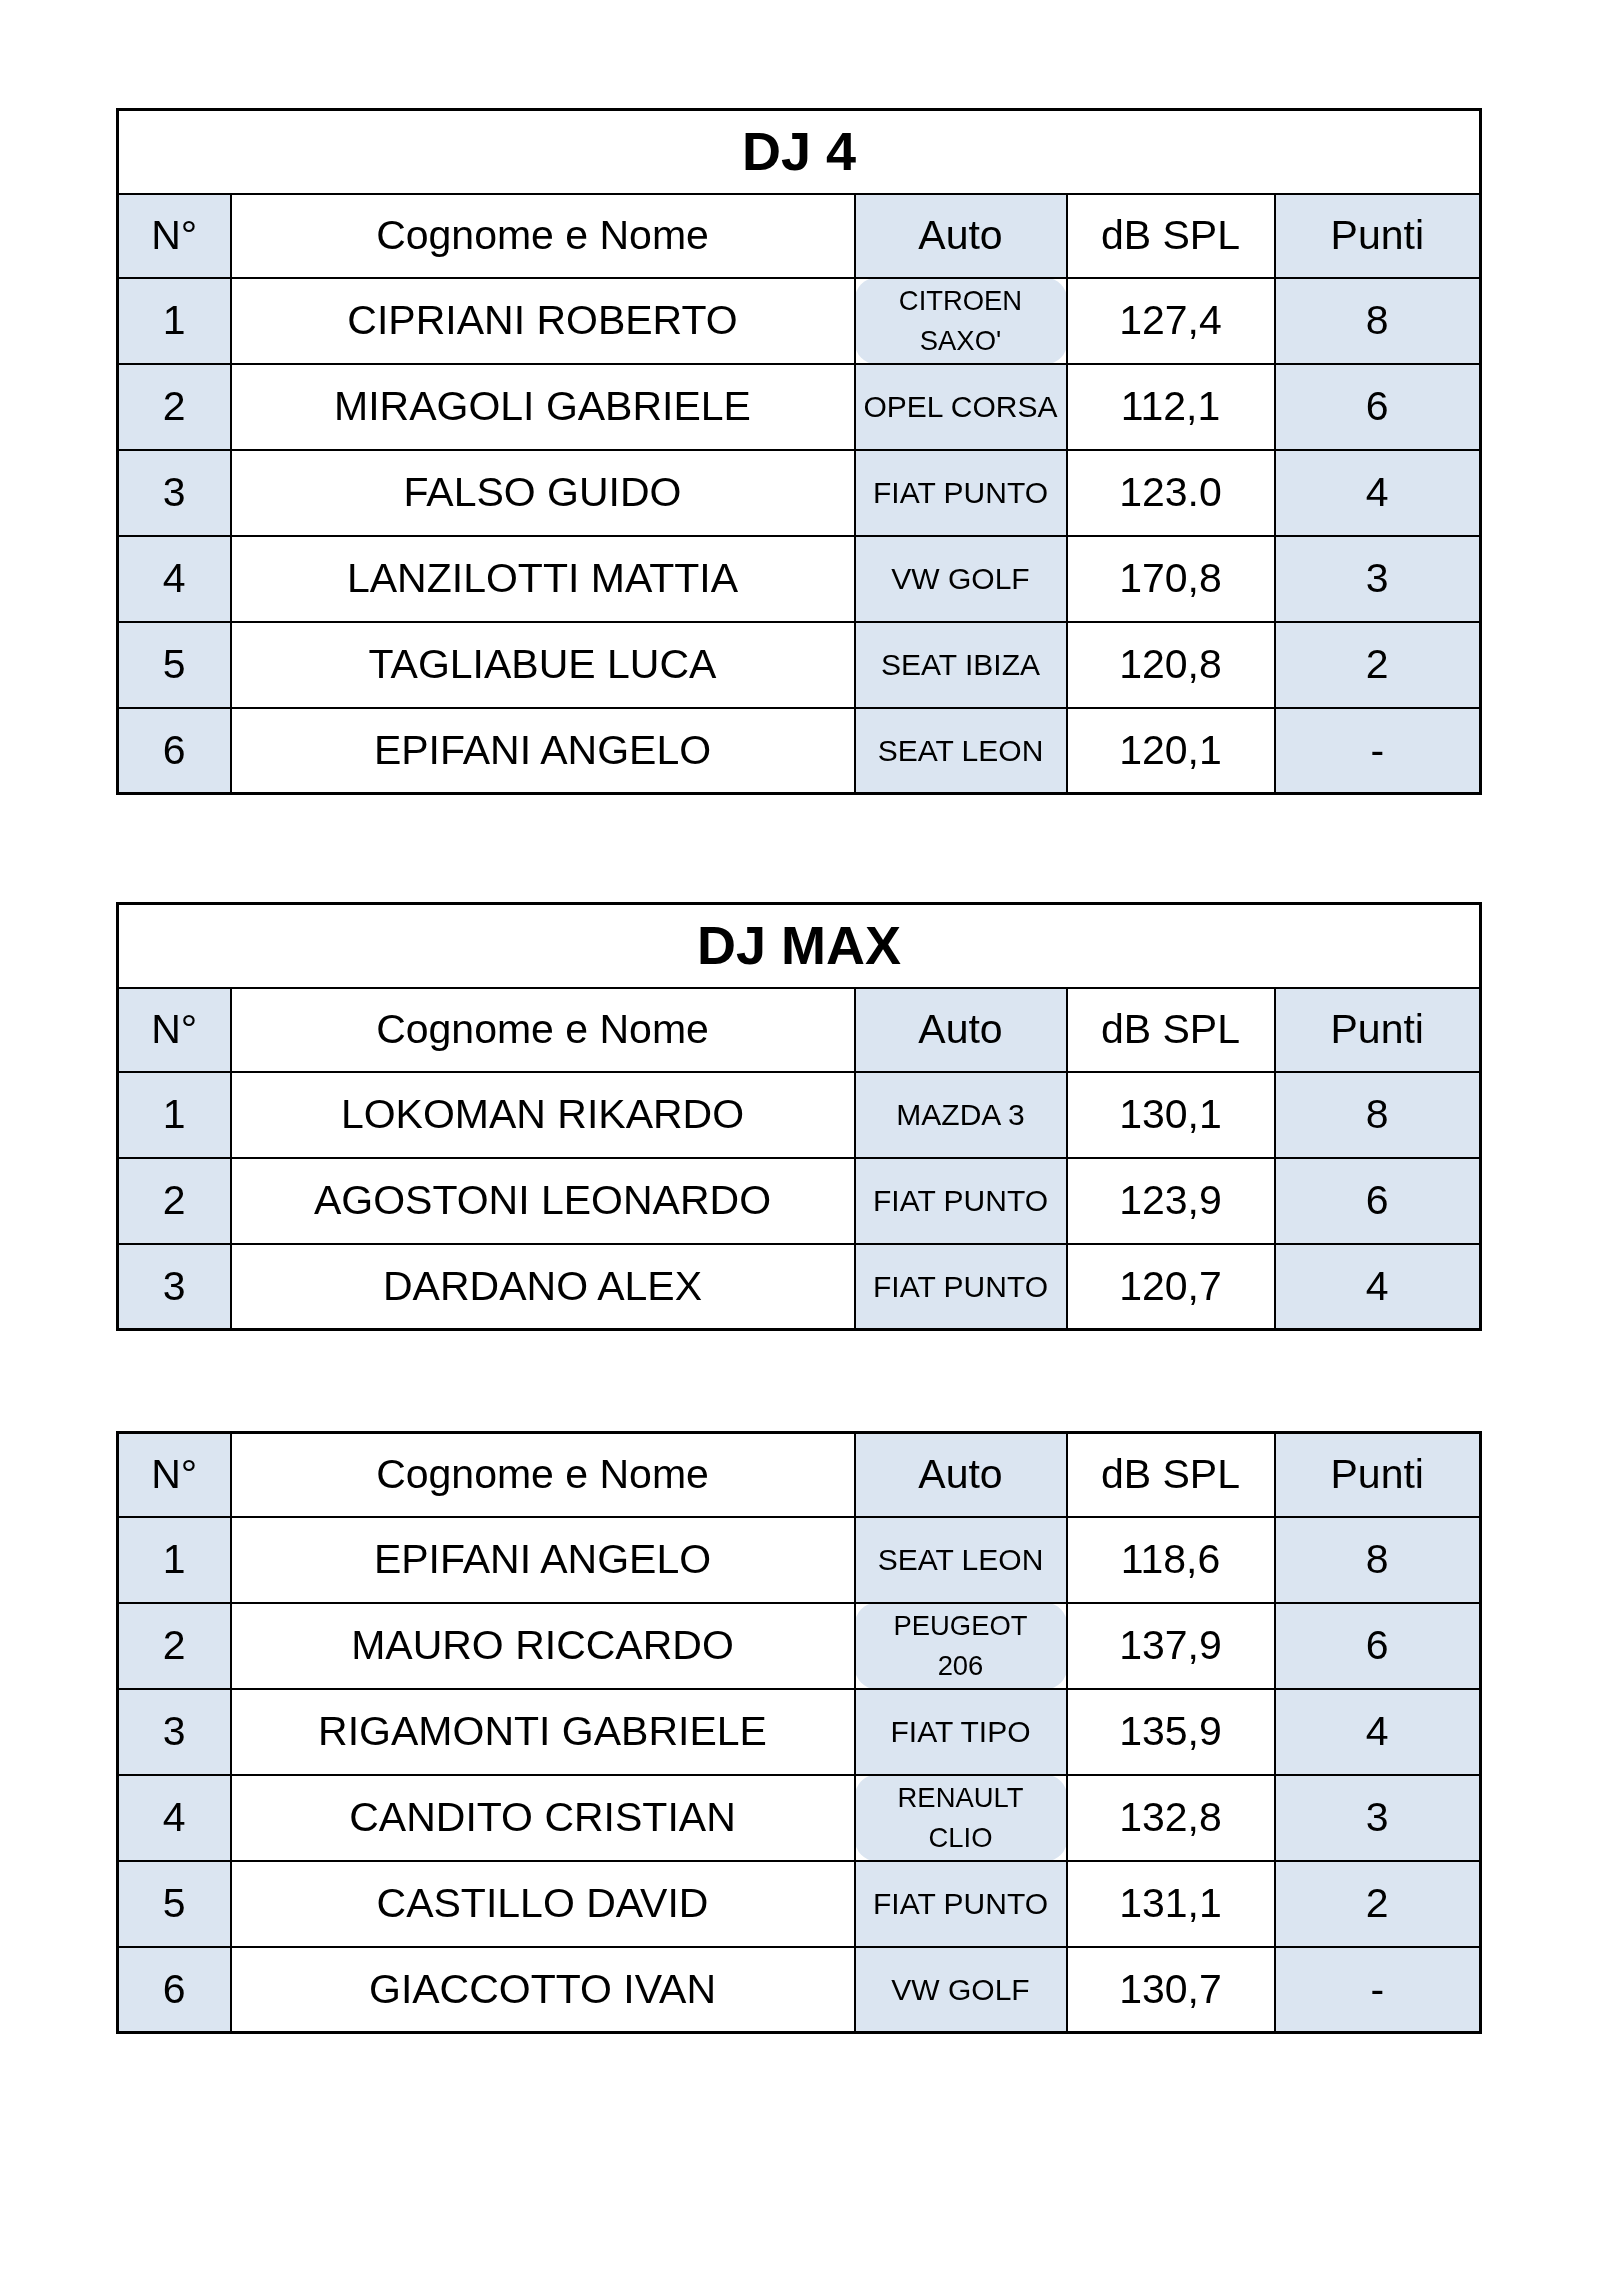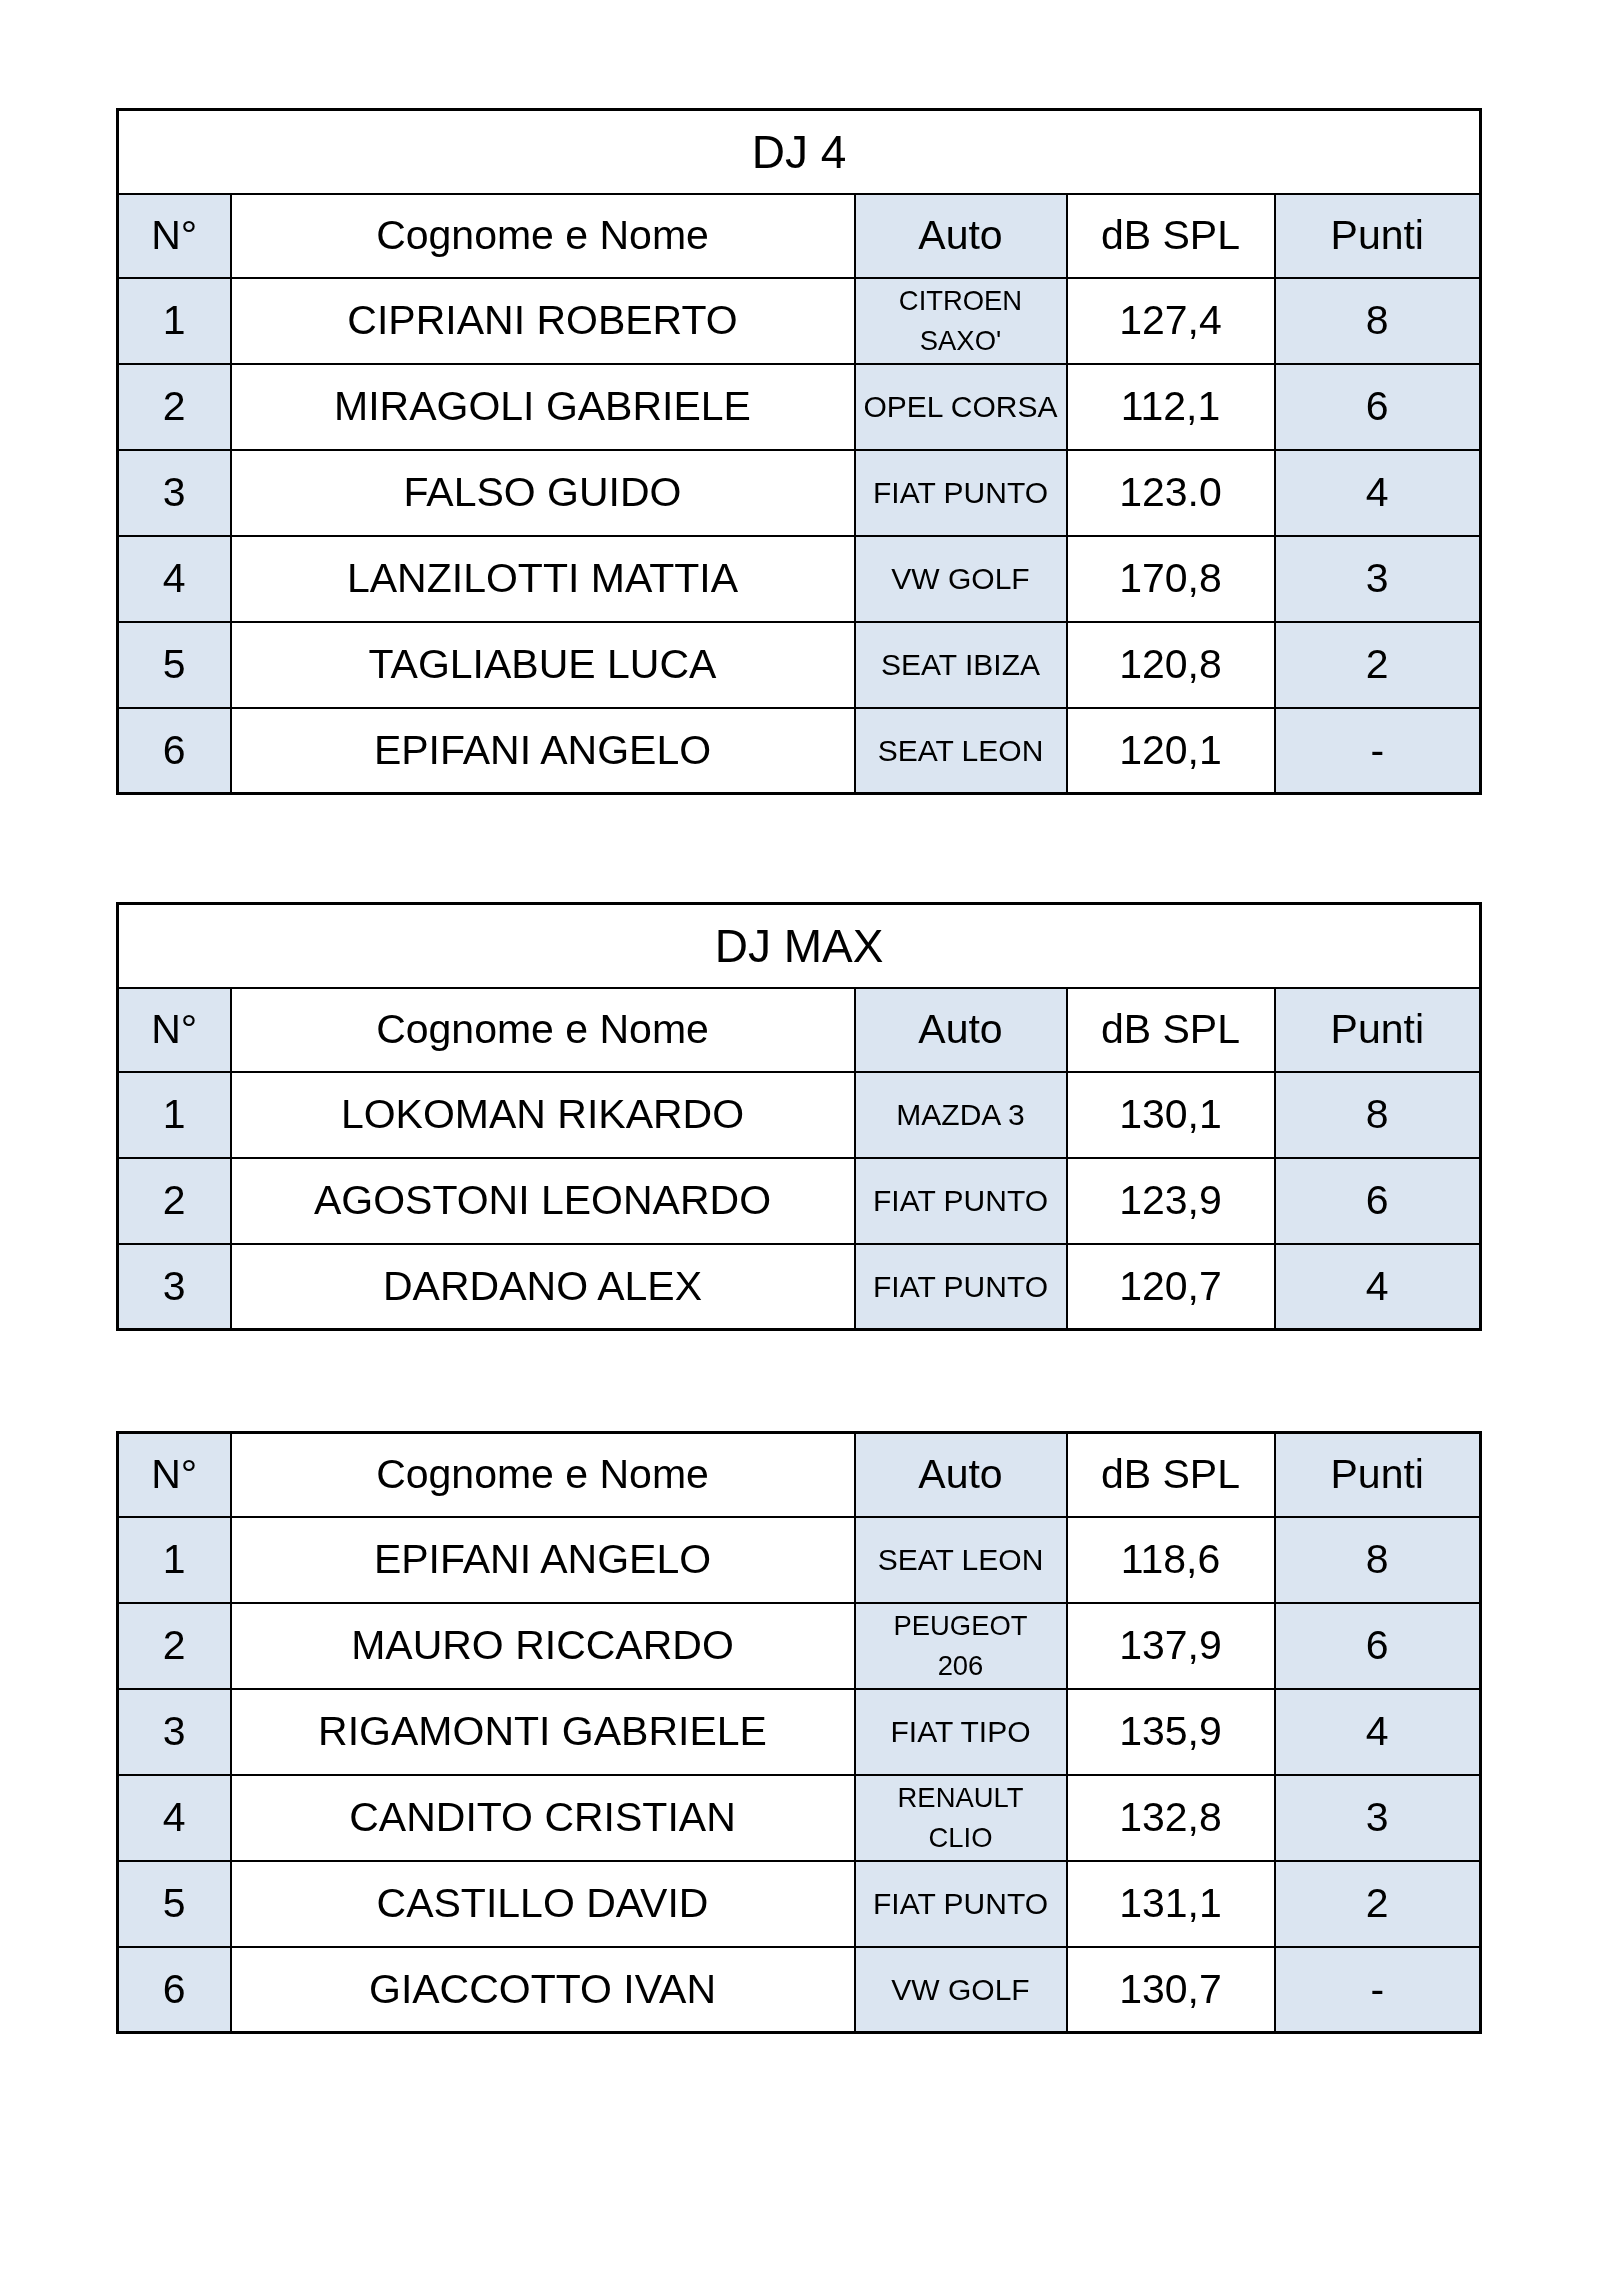--- a/index.html
+++ b/index.html
@@ -38,39 +38,40 @@
     border: 2.9px solid var(--border);
     border-left-width: 2px;
     border-right-width: 2px;
     text-align: center;
     vertical-align: middle;
     overflow: hidden;
     padding: 0 2.9px;
   }
   td.title-cell {
     height: 84px;
-    font-size: 46px;
+    font-size: 54px;
     line-height: 1.05;
     background: var(--page-bg);
+    font-weight: bold;
   }
   td.hdr {
     height: 84px;
     font-size: 41px;
   }
   td.dcell {
     height: 86px;
     font-size: 41px;
   }
   td.auto-cell {
     font-size: 30px;
     white-space: pre-line;
     line-height: 1.45;
     padding: 0 1px;
   }
-  td.auto-cell.small { font-size: 27.4px; }
+  td.auto-cell.small { font-size: 27.4px; border-radius: 21px; }
   td.blue { background: var(--cell-blue); }
 </style>
 </head>
 <body>
 
 <div class="page">
 
   <div class="tbl-wrap t0">
     <table class="t">
       <colgroup>

